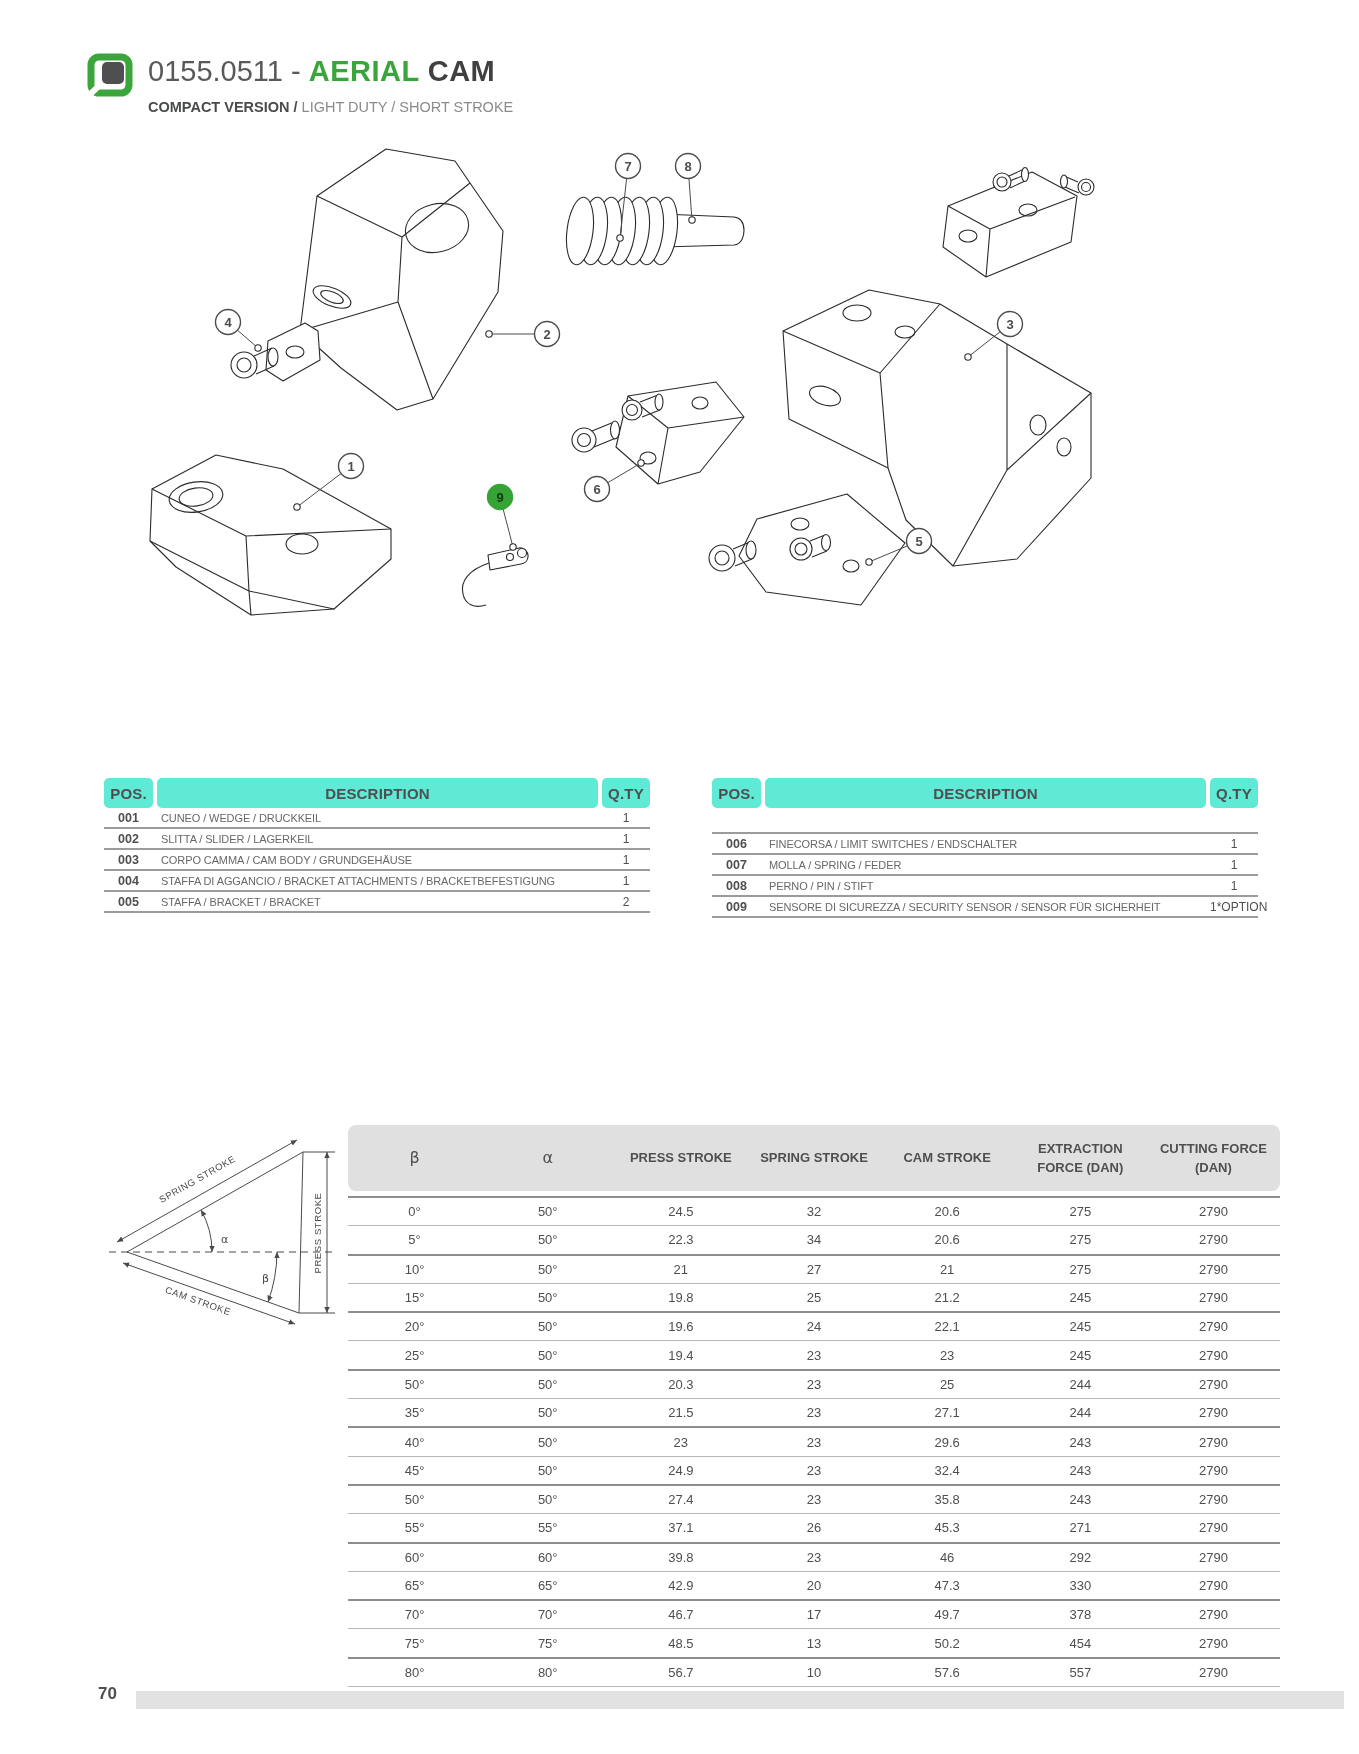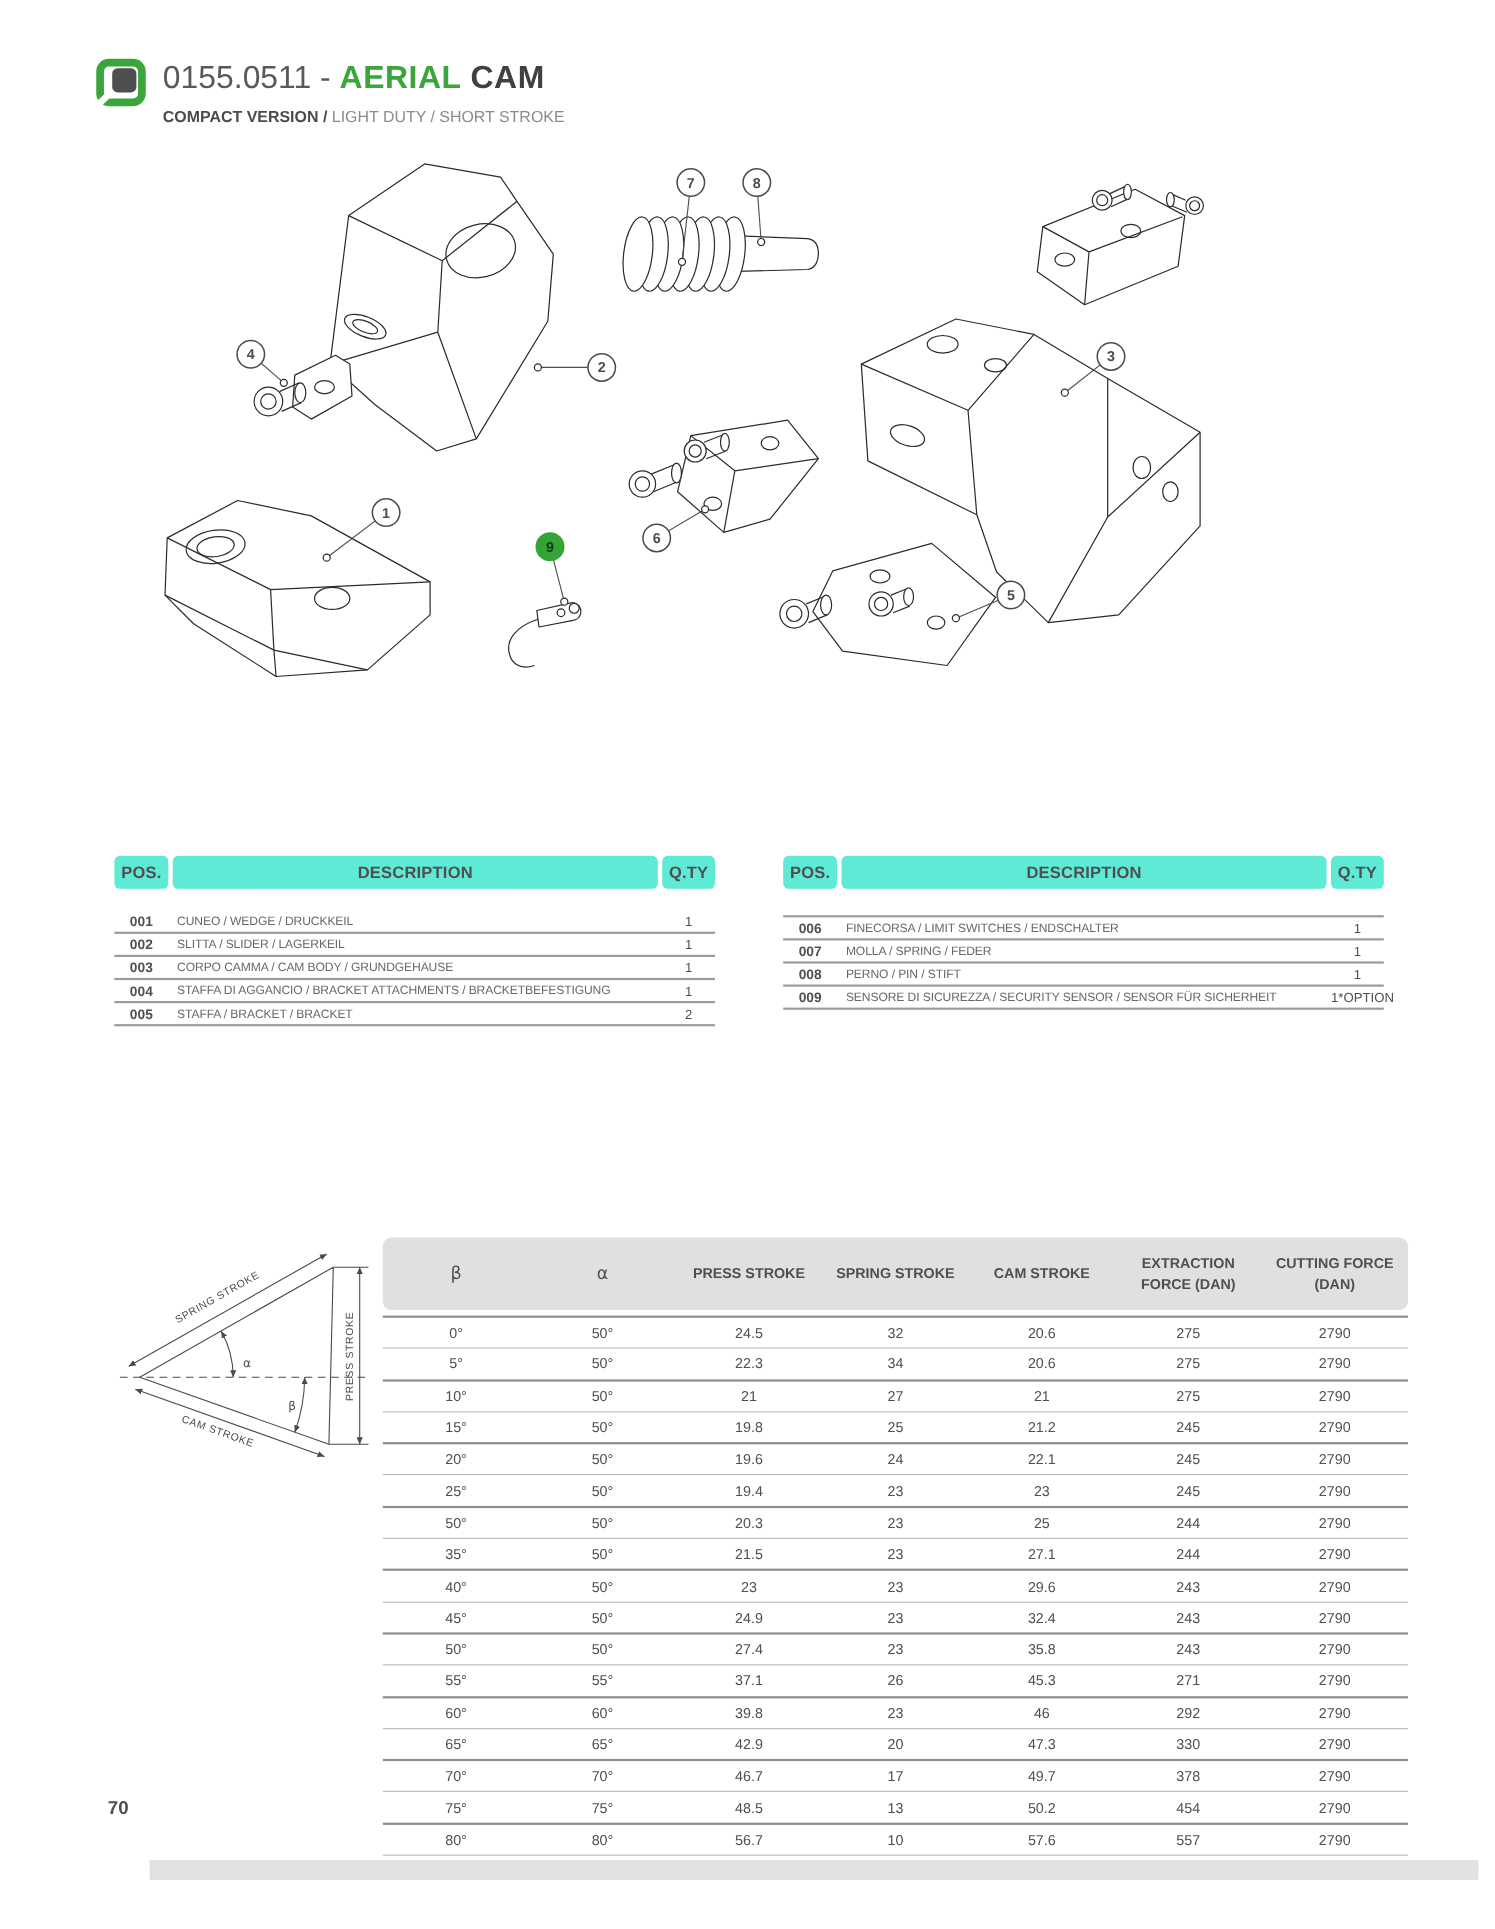--- a/index.html
+++ b/index.html
@@ -27,21 +27,21 @@
   
   .ptable{position:absolute;width:546px;}
   #ptable0{left:104px;top:778px;}
   #ptable1{left:712px;top:778px;}
   .pt-head{display:flex;height:30px;}
   .pt-h{background:#5eead4;border-radius:5px;display:flex;align-items:center;justify-content:center;
         font-weight:bold;font-size:15px;color:#4f4f51;letter-spacing:.2px;}
   .pt-h.pos{width:49px;}
   .pt-h.desc{flex:1;margin:0 4px;}
   .pt-h.qty{width:48px;}
-  .pt-body{margin-top:20px;}
+  .pt-body{margin-top:0;}
   .pt-body.offset{margin-top:24px;border-top:2px solid #9b9b9b;}
   .pt-row{display:flex;align-items:center;height:19px;border-bottom:2px solid #9b9b9b;}
   .pt-pos{width:49px;text-align:center;font-weight:bold;font-size:12.5px;color:#4f4f51;}
   .pt-desc{flex:1;padding-left:8px;font-size:11px;color:#68686b;letter-spacing:-0.1px;white-space:nowrap;overflow:hidden;}
   .pt-qty{width:48px;text-align:center;font-size:12px;color:#4f4f51;}
   
   #anglesvg{position:absolute;left:95px;top:1090px;width:245px;height:240px;}
   .ad-line{stroke:#4a4a4a;stroke-width:1;fill:none;}
   .ad-dash{stroke-dasharray:7 5;}
   .ad-text{font-family:"Liberation Sans",sans-serif;font-size:9.5px;fill:#4a4a4a;letter-spacing:.6px;}
@@ -50,21 +50,21 @@
   #spec{position:absolute;left:348px;top:1125px;width:932px;}
   #spec-head{display:flex;background:#e0e0e0;border-radius:8px;height:66px;align-items:center;}
   .sh-cell{flex:1;text-align:center;font-weight:bold;font-size:13px;color:#4f4f51;line-height:1.5;padding:0 10px;}
   .sh-cell.greek{font-weight:400;font-size:16px;font-family:"DejaVu Sans",sans-serif;}
   #spec-body{margin-top:5px;border-top:2px solid #8f8f8f;}
   .s-row{display:flex;height:27.3px;align-items:center;}
   .s-row:nth-child(odd){border-bottom:1px solid #b7b7b7;}
   .s-row:nth-child(even){border-bottom:2px solid #8d8d8d;}
   .s-cell{flex:1;text-align:center;font-size:13px;color:#4f4f51;}
   
-  #pgnum{position:absolute;left:98px;top:1634px;font-size:17px;font-weight:bold;color:#4f4f51;text-align:right;}
+  #pgnum{position:absolute;left:98px;top:1684px;font-size:17px;font-weight:bold;color:#4f4f51;text-align:right;}
   #footerbar{position:absolute;left:136px;top:1691px;width:1208px;height:18px;background:#e2e2e2;}
 </style>
 </head>
 <body>
 
 <div class="page">
 
   <svg class="logo" width="50" height="50" viewBox="0 0 50 50">
     <rect x="5" y="7" width="38" height="36" rx="8" fill="none" stroke="#3aa53a" stroke-width="7"></rect>
     <line x1="-2" y1="50" x2="18" y2="31" stroke="#ffffff" stroke-width="6"></line>

